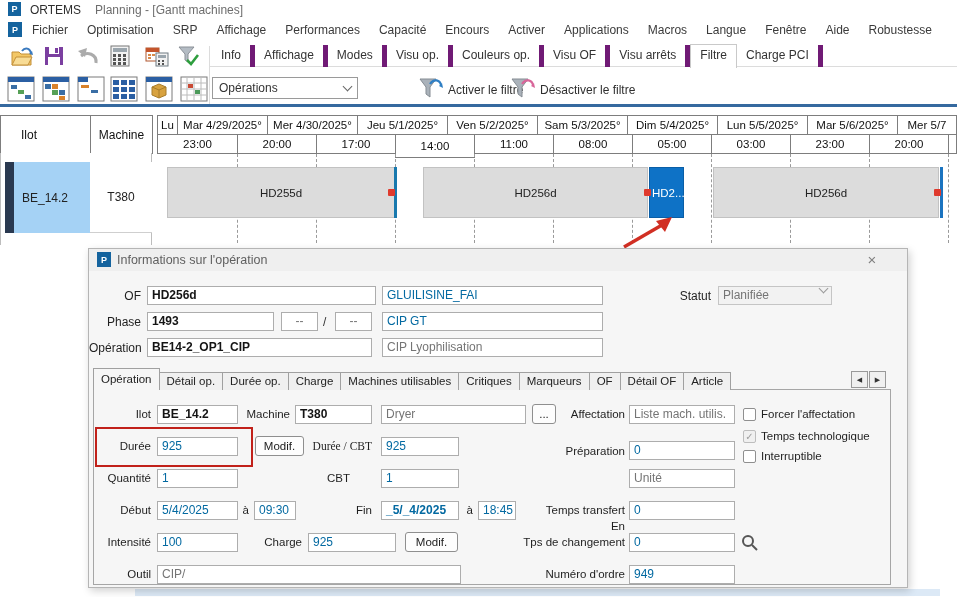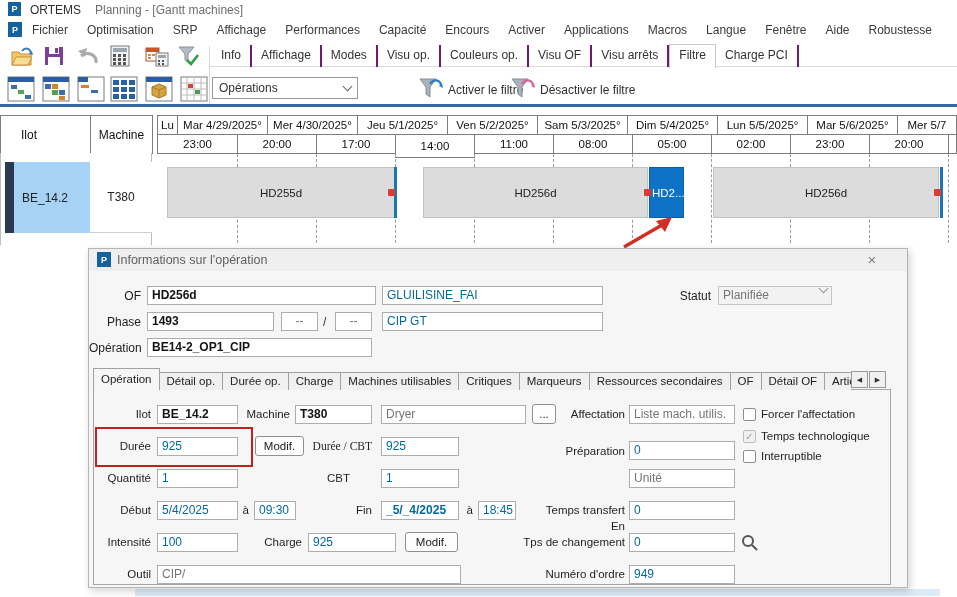--- a/index.html
+++ b/index.html
@@ -9,21 +9,21 @@
   .nowrap{white-space:nowrap;overflow:hidden;}
   
   .pbadge{position:absolute;background:#14639e;color:#fff;font-weight:bold;font-size:9px;
           display:flex;align-items:center;justify-content:center;}
   .titletxt{font-size:12px;color:#2e2e2e;}
   .doc{color:#6d6d6d;}
   .menubar{position:absolute;left:30px;top:21px;display:flex;gap:15px;font-size:12px;color:#3a3a3a;}
   .menu-item{padding:2px 2px;cursor:default;}
   
   .rtabs{position:absolute;left:212px;top:45px;height:22px;display:flex;z-index:2;}
-  .rtab{font-size:12px;color:#333;padding:0 9px;line-height:21px;border-right:2px solid #701a75;background:transparent;}
+  .rtab{font-size:12px;color:#333;padding:0 9px;line-height:21px;border-right:5px solid #701a75;background:transparent;}
   .rtab.active{background:#fff;border:1px solid #c9c9c9;border-bottom:none;line-height:20px;height:23px;margin-top:-1px;}
   .groupline-h{position:absolute;left:209px;top:66px;width:748px;height:0;border-top:1px solid #dcdcdc;}
   .groupline-v{position:absolute;left:209px;top:46px;width:0;height:58px;border-left:1px solid #dcdcdc;}
   .bluebar{position:absolute;left:0;top:104px;width:957px;height:3px;background:#35699f;}
   
   .combo{position:absolute;background:#fff;border:1px solid #9a9a9a;font-size:12px;color:#333;
          display:flex;align-items:center;padding:0 6px;box-sizing:border-box;}
   .chev{width:6px;height:6px;border-right:1.4px solid #666;border-bottom:1.4px solid #666;
         transform:rotate(45deg);margin-left:auto;margin-top:-3px;}
   .filterlbl{position:absolute;font-size:12px;color:#2f2f2f;}
@@ -253,21 +253,21 @@
   <div class="gcell" style="left:807px;top:115px;width:91px;height:20px;">Mar 5/6/2025°</div>
   <div class="gcell" style="left:897px;top:115px;width:60px;height:20px;">Mer 5/7</div>
 
   <div class="gcell" style="left:157px;top:134px;width:81px;height:20px;">23:00</div>
   <div class="gcell" style="left:237px;top:134px;width:80px;height:20px;">20:00</div>
   <div class="gcell" style="left:316px;top:134px;width:80px;height:20px;">17:00</div>
   <div class="gcell" style="left:395px;top:134px;width:80px;height:24px;">14:00</div>
   <div class="gcell" style="left:474px;top:134px;width:80px;height:20px;">11:00</div>
   <div class="gcell" style="left:553px;top:134px;width:80px;height:20px;">08:00</div>
   <div class="gcell" style="left:632px;top:134px;width:80px;height:20px;">05:00</div>
-  <div class="gcell" style="left:711px;top:134px;width:80px;height:20px;">02:00</div>
+  <div class="gcell" style="left:711px;top:134px;width:80px;height:20px;">03:00</div>
   <div class="gcell" style="left:790px;top:134px;width:80px;height:20px;">23:00</div>
   <div class="gcell" style="left:869px;top:134px;width:80px;height:20px;">20:00</div>
   <div class="gcell" style="left:948px;top:134px;width:9px;height:20px;"></div>
 
   <div class="dash" style="left:237px;top:154px;height:89px;"></div>
   <div class="dash" style="left:316px;top:154px;height:89px;"></div>
   <div class="dash" style="left:395px;top:154px;height:89px;"></div>
   <div class="dash" style="left:474px;top:154px;height:89px;"></div>
   <div class="dash" style="left:553px;top:154px;height:89px;"></div>
   <div class="dash" style="left:632px;top:154px;height:89px;"></div>
@@ -312,30 +312,30 @@
 
     <span class="toplbl" style="left:0;top:66px;width:52px;">Phase</span>
     <div class="inp b" style="left:58px;top:63px;width:127px;">1493</div>
     <div class="inp g c" style="left:192px;top:63px;width:37px;">--</div>
     <span class="slash" style="left:234px;top:66px;">/</span>
     <div class="inp g c" style="left:246px;top:63px;width:37px;">--</div>
     <div class="inp" style="left:293px;top:63px;width:221px;">CIP GT</div>
 
     <span class="toplbl" style="left:0;top:92px;width:52px;">Opération</span>
     <div class="inp b" style="left:58px;top:89px;width:225px;">BE14-2_OP1_CIP</div>
+    <div class="inp g" style="left:293px;top:89px;width:221px;">CIP Lyophilisation</div>
 
     <div class="dtabs">
       <span class="dtab active">Opération</span>
       <span class="dtab">Détail op.</span>
       <span class="dtab">Durée op.</span>
       <span class="dtab">Charge</span>
       <span class="dtab">Machines utilisables</span>
       <span class="dtab">Critiques</span>
       <span class="dtab">Marqueurs</span>
-      <span class="dtab">Ressources secondaires</span>
       <span class="dtab">OF</span>
       <span class="dtab">Détail OF</span>
       <span class="dtab">Article</span>
 
     </div>
     <div class="tarrow" style="left:762px;top:122px;">◀</div>
     <div class="tarrow" style="left:780px;top:122px;">▶</div>
     <div class="panel"></div>
 
     <span class="flbl" style="left:0;top:159px;width:62px;">Ilot</span>

